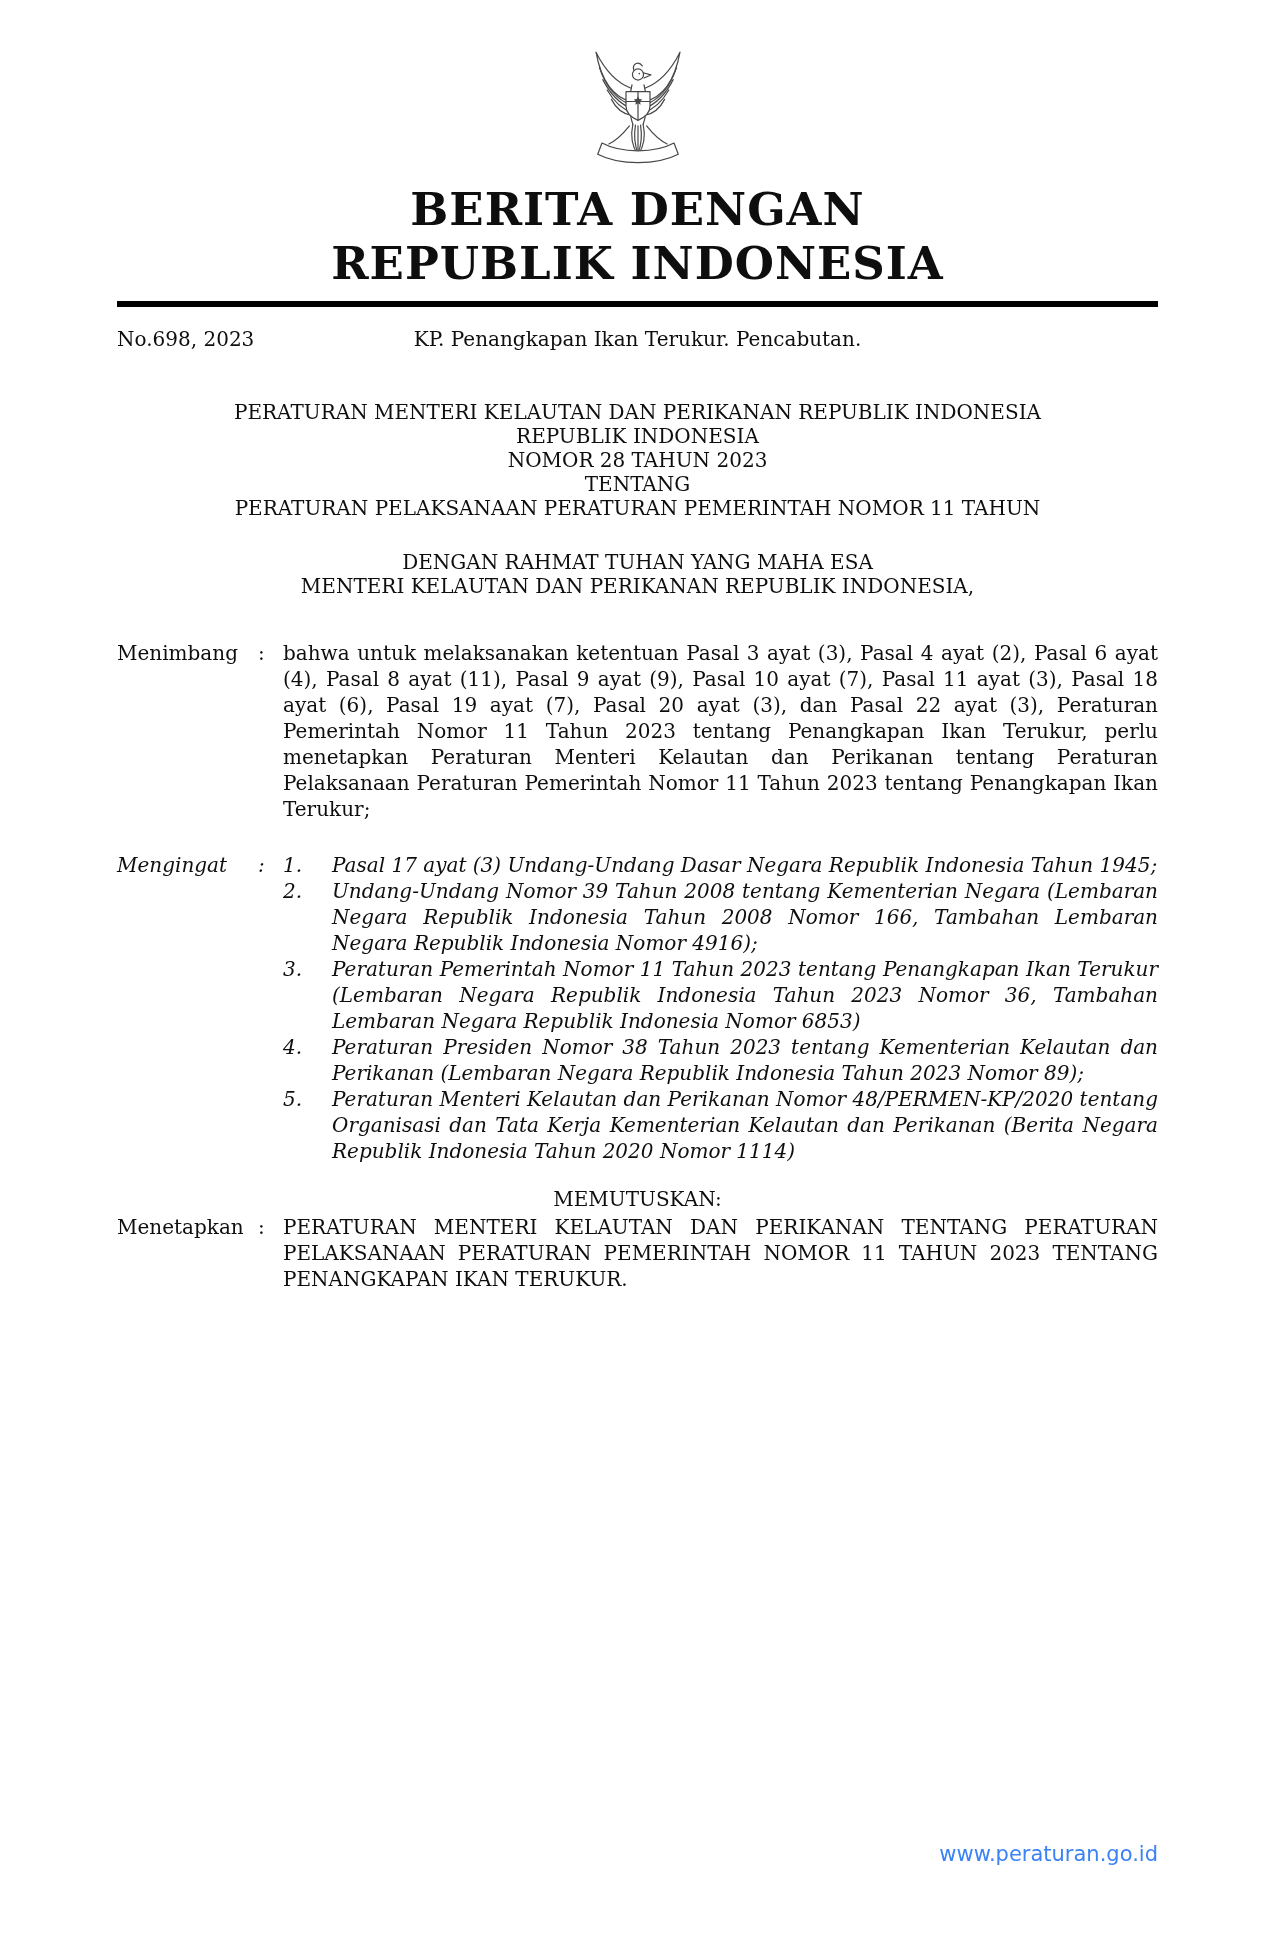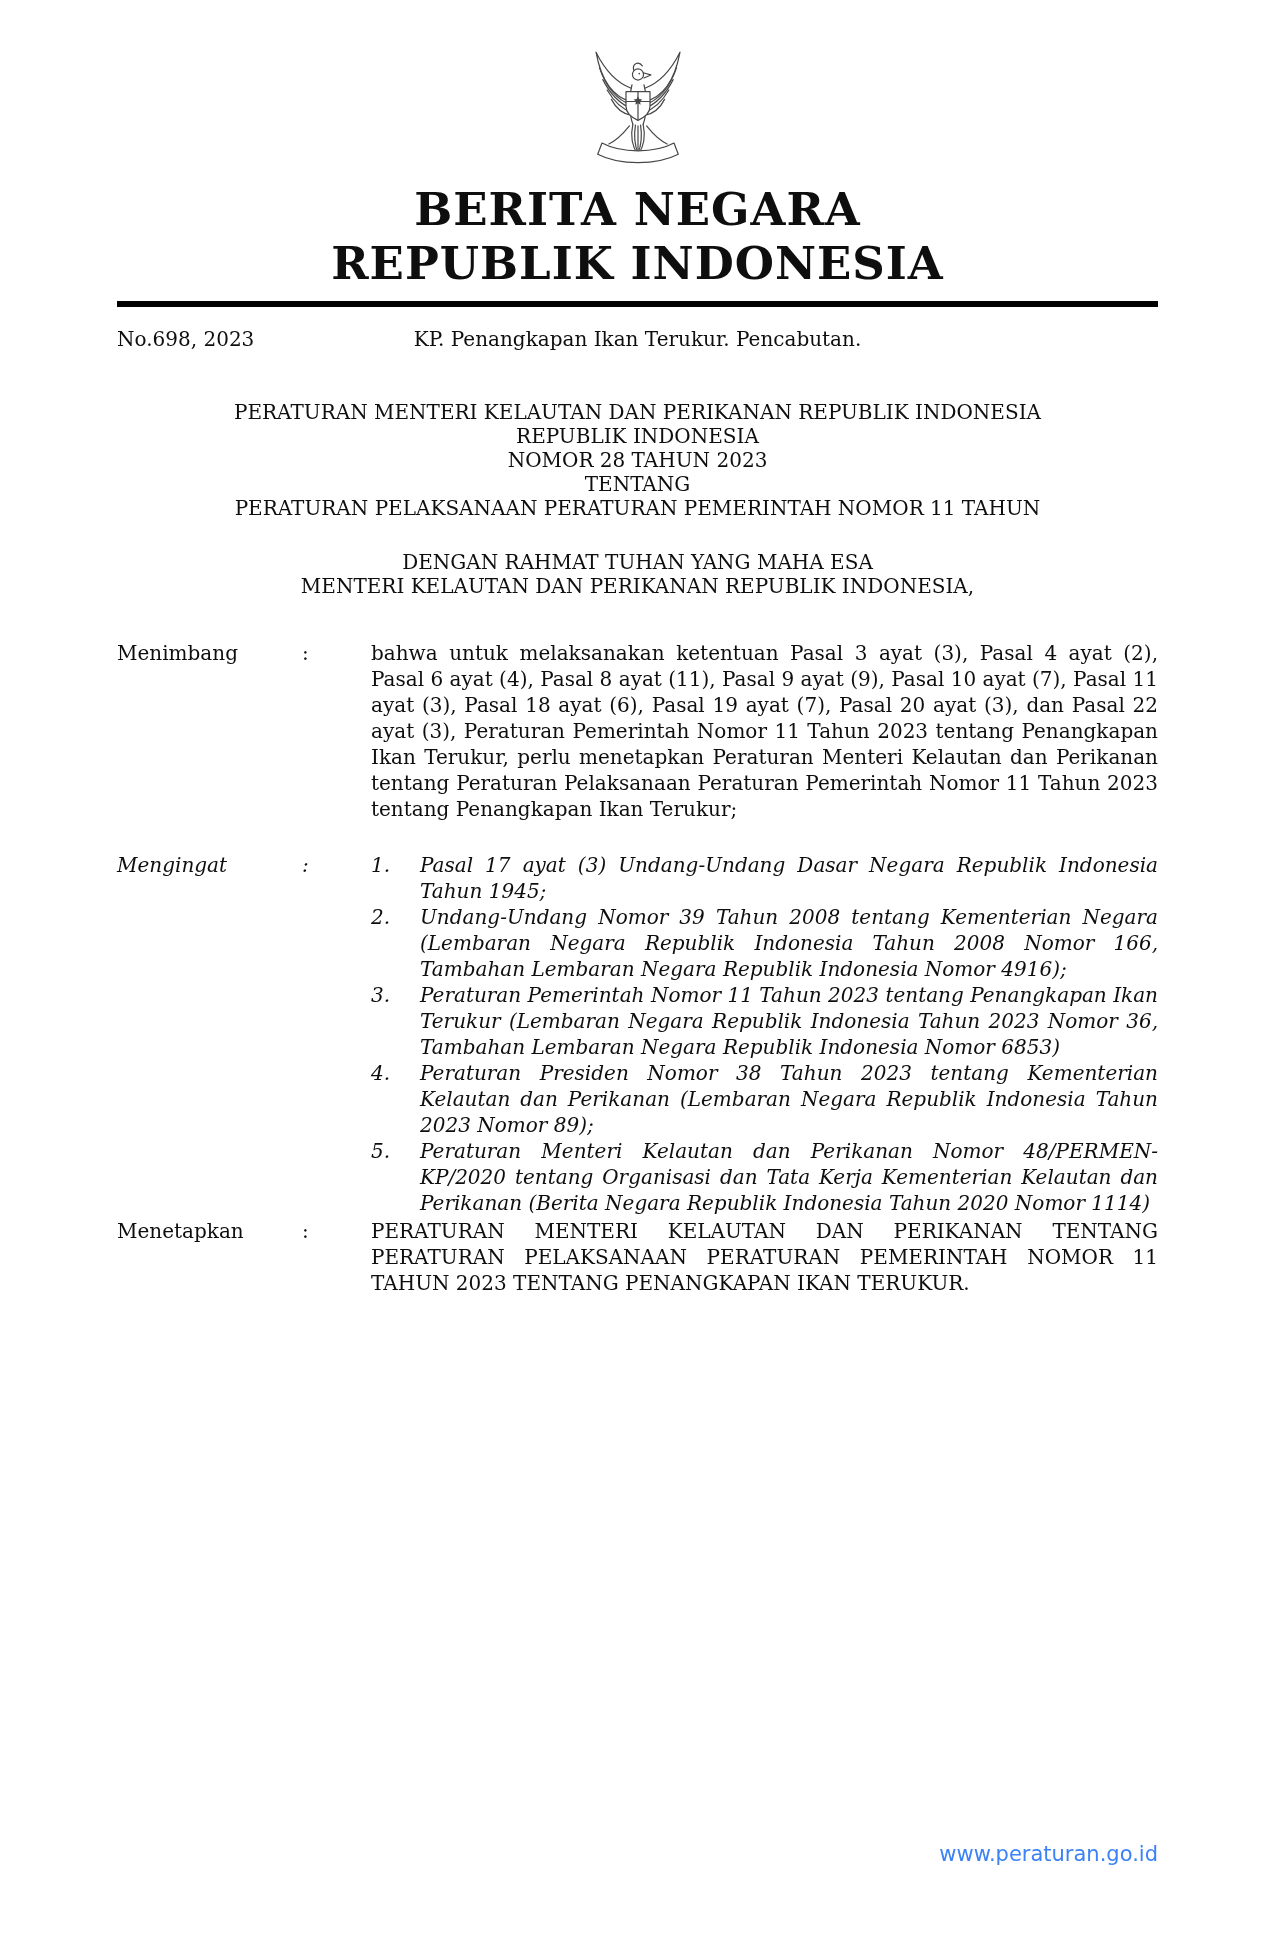--- a/index.html
+++ b/index.html
@@ -17,21 +17,21 @@
     font-size: 45px; line-height: 1.2; letter-spacing: 1px;
   }
   .rule { height: 6px; background: #000; margin-top: 10px; }
   .meta-row { position: relative; margin-top: 20px; font-size: 20px; min-height: 27px; }
   .issue { position: absolute; left: 0; top: 0; }
   .subject { display: block; text-align: center; }
   .title-block { margin-top: 46px; text-align: center; font-size: 20px; line-height: 24px; }
   .center-line { text-align: center; font-size: 20px; line-height: 24px; }
   .invocation { margin-top: 30px; }
   .authority { }
-  .clause { display: flex; font-size: 20px; line-height: 26px; margin-top: 42px; gap: 44px; }
+  .clause { display: flex; font-size: 20px; line-height: 26px; margin-top: 42px; }
   .clause.recalling { margin-top: 30px; font-style: italic; }
   .clause.menetapkan { margin-top: 2px; }
   .clause-label { width: 141px; flex: none; }
   .clause-colon { width: 25px; flex: none; }
   .clause-body { flex: 1; }
   .justify { text-align: justify; }
   .list-item { display: flex; }
   .num { width: 49px; flex: none; }
   .item-text { flex: 1; text-align: justify; }
   .decide-heading { text-align: center; font-size: 20px; line-height: 26px; margin-top: 22px; }
@@ -81,21 +81,21 @@
 
           <path d="M56 60 h28 v17 c0 9 -7.5 13.5 -14 16.5 c-6.5 -3 -14 -7.5 -14 -16.5 z" fill="#ffffff"></path>
           <path d="M56 71.5 h28 M70 60 v33"></path>
           <path d="M70 65.5 l1.5 3.2 3.6 0.4 -2.7 2.5 0.7 3.6 -3.1 -1.8 -3.1 1.8 0.7 -3.6 -2.7 -2.5 3.6 -0.4 z" fill="#474747" stroke="none"></path>
 
           <path d="M28 120 C50 132 90 132 112 120 L117 133 C92 146 48 146 23 133 Z" fill="#ffffff"></path>
         </g>
       </svg>
     </div>
 
-    <h1 class="masthead">BERITA NEGARA</h1>
+    <h1 class="masthead">BERITA DENGAN</h1>
     <h1 class="masthead">REPUBLIK INDONESIA</h1>
 
     <div class="rule"></div>
 
     <div class="meta-row">
       <span class="issue">No.698, 2023</span>
       <span class="subject">KP. Penangkapan Ikan Terukur. Pencabutan.</span>
     </div>
 
     <div class="title-block">
@@ -135,20 +135,21 @@
           <span class="num">4.</span>
           <span class="item-text">Peraturan Presiden Nomor 38 Tahun 2023 tentang Kementerian Kelautan dan Perikanan (Lembaran Negara Republik Indonesia Tahun 2023 Nomor 89);</span>
         </div>
         <div class="list-item">
           <span class="num">5.</span>
           <span class="item-text">Peraturan Menteri Kelautan dan Perikanan Nomor 48/PERMEN-KP/2020 tentang Organisasi dan Tata Kerja Kementerian Kelautan dan Perikanan (Berita Negara Republik Indonesia Tahun 2020 Nomor 1114)</span>
         </div>
       </div>
     </div>
 
+    <div class="decide-heading">MEMUTUSKAN:</div>
 
     <div class="clause menetapkan">
       <div class="clause-label">Menetapkan</div>
       <div class="clause-colon">:</div>
       <div class="clause-body justify">PERATURAN MENTERI KELAUTAN DAN PERIKANAN TENTANG PERATURAN PELAKSANAAN PERATURAN PEMERINTAH NOMOR 11 TAHUN 2023 TENTANG PENANGKAPAN IKAN TERUKUR.</div>
     </div>
 
   </div>
 
   <div class="footer-url">www.peraturan.go.id</div>

